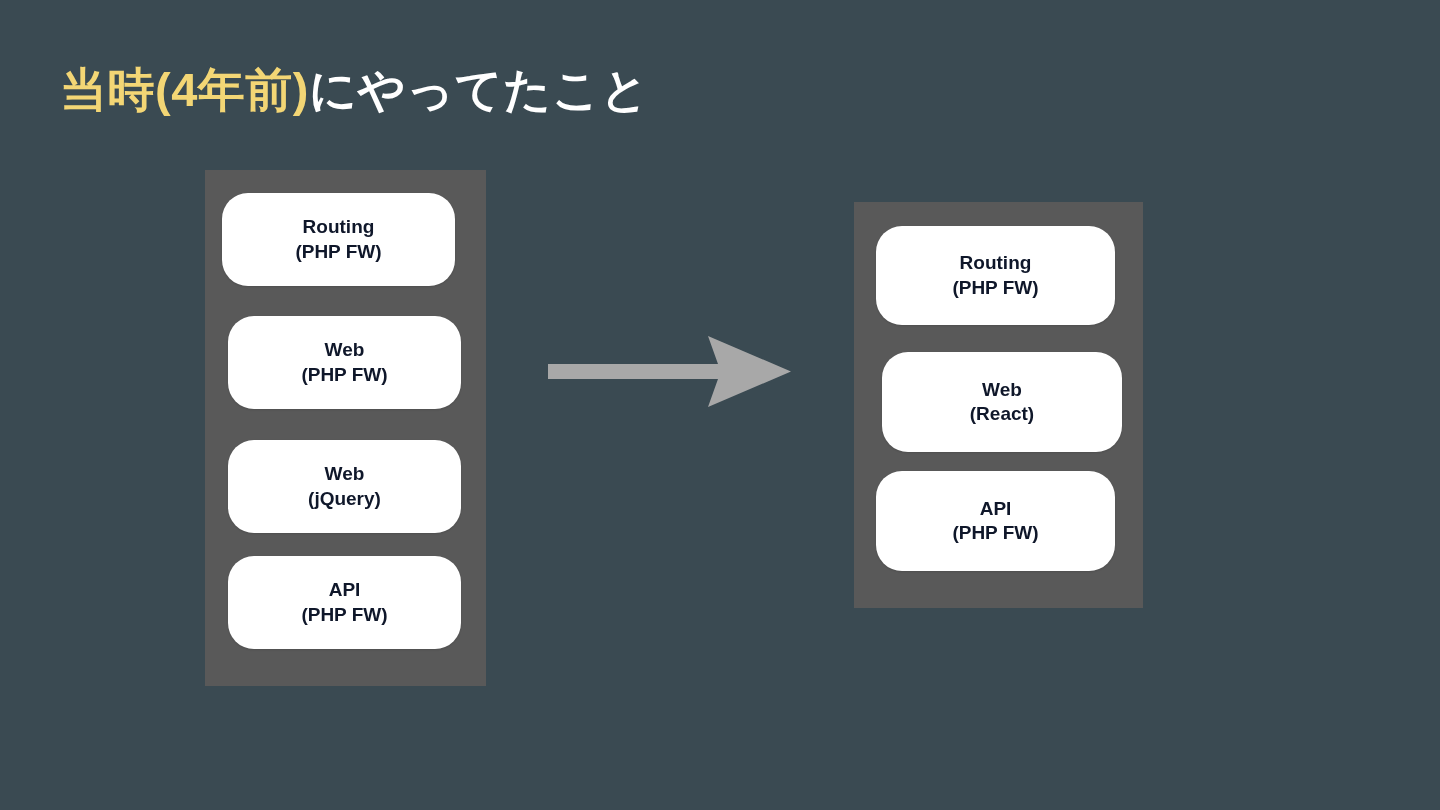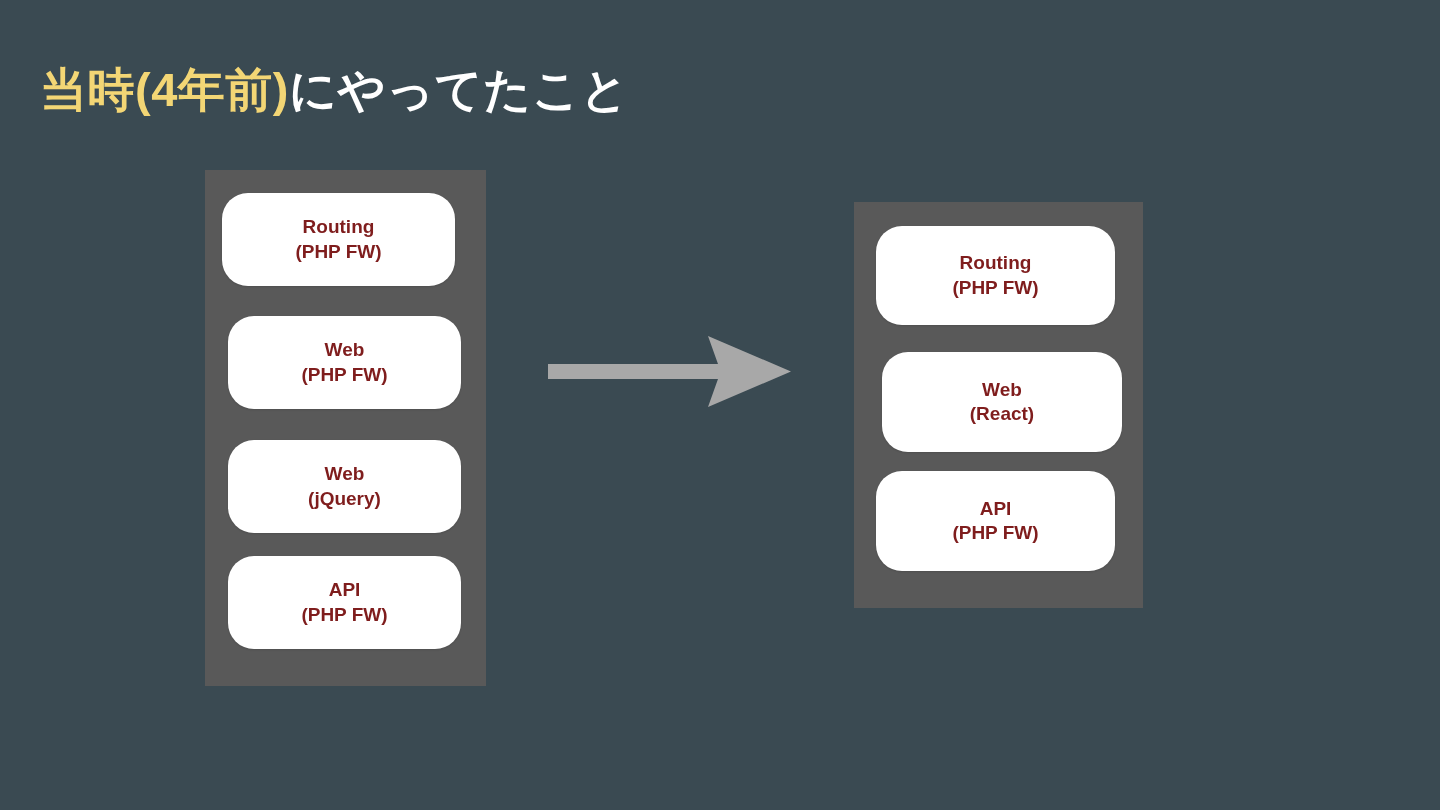--- a/index.html
+++ b/index.html
@@ -16,21 +16,21 @@
   }
 
   .slide {
     position: absolute;
     inset: 0;
   }
 
   
   .title {
     position: absolute;
-    left: 40px;
+    left: 60px;
     top: 32px;
     font-size: 47px;
     font-weight: 700;
     line-height: 1.15;
     letter-spacing: 0.5px;
     white-space: nowrap;
   }
   .title .accent { color: #f3d675; }
   .title .plain  { color: #ffffff; }
 
@@ -50,21 +50,21 @@
     top: 202px;
     width: 289px;
     height: 406px;
   }
 
   
   .card {
     position: absolute;
     background: #ffffff;
     border-radius: 26px;
-    color: #7f1d1d;
+    color: #0f172a;
     display: flex;
     flex-direction: column;
     align-items: center;
     justify-content: center;
     text-align: center;
     font-weight: 700;
     font-size: 19px;
     line-height: 1.27;
     box-shadow: 0 1px 2px rgba(0,0,0,0.12);
   }

